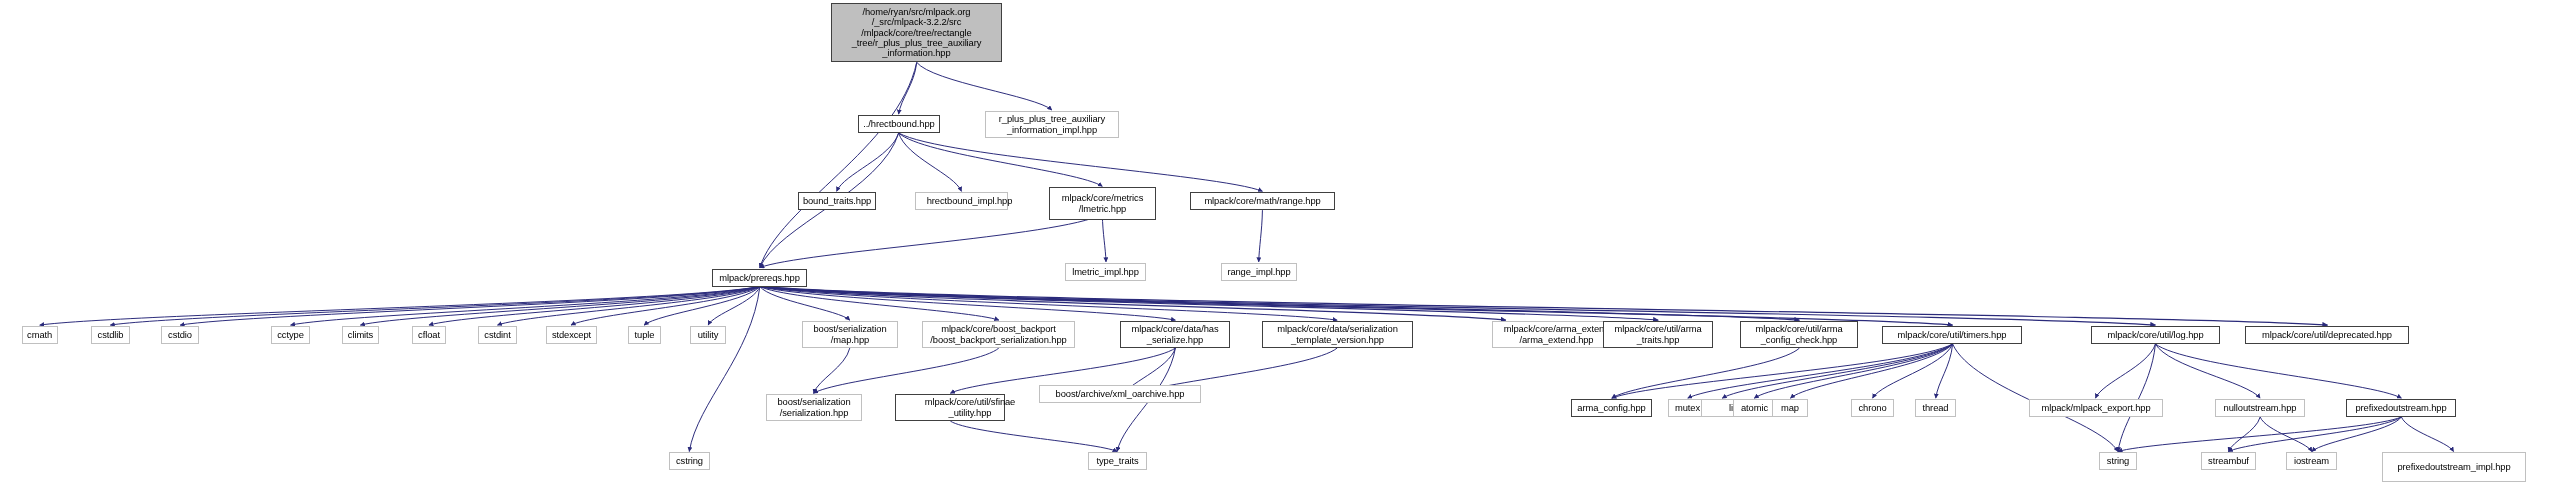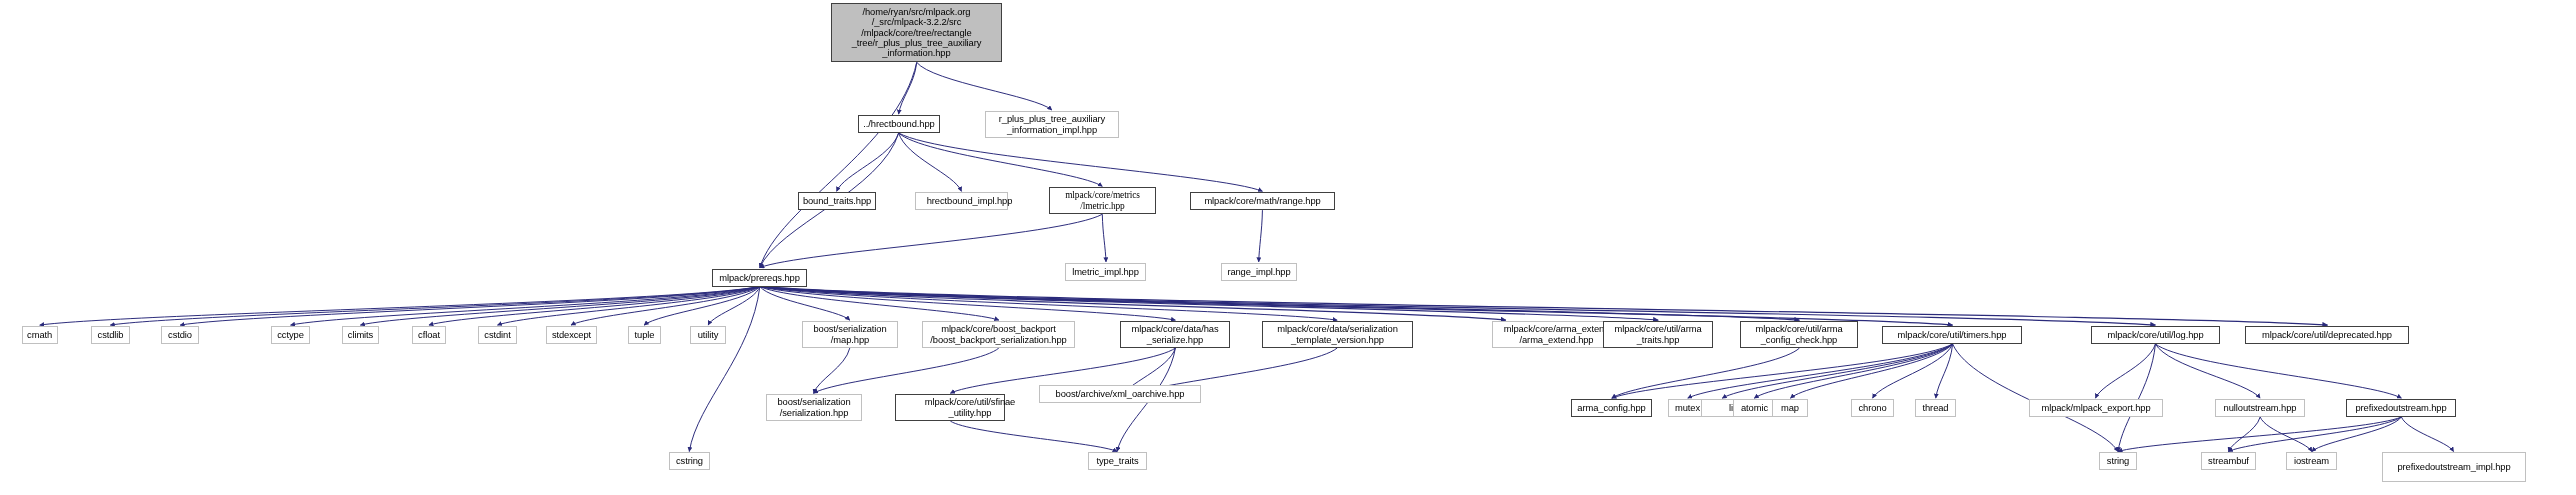--- a/index.html
+++ b/index.html
@@ -124,21 +124,21 @@
       <div class="node root" style="left: 811px; top: 3.3px; width: 171px; height: 59px;">/home/ryan/src/mlpack.org
 /_src/mlpack-3.2.2/src
 /mlpack/core/tree/rectangle
 _tree/r_plus_plus_tree_auxiliary
 _information.hpp</div>
       <div class="node strong" style="left: 838px; top: 115px; width: 82px; height: 18px;">../hrectbound.hpp</div>
       <div class="node " style="left: 965px; top: 111px; width: 134px; height: 27px;">r_plus_plus_tree_auxiliary
 _information_impl.hpp</div>
       <div class="node strong" style="left: 778px; top: 192px; width: 78px; height: 18px;">bound_traits.hpp</div>
       <div class="node " style="left: 895px; top: 192px; width: 93px; height: 18px; padding-left: 16px;">hrectbound_impl.hpp</div>
-      <div class="node strong" style="left: 1029px; top: 187px; width: 107px; height: 27px; font-family: Liberation Serif, serif;">mlpack/core/metrics
+      <div class="node strong" style="left: 1029px; top: 187px; width: 107px; height: 33px;">mlpack/core/metrics
 /lmetric.hpp</div>
       <div class="node strong" style="left: 1170px; top: 192px; width: 145px; height: 18px;">mlpack/core/math/range.hpp</div>
       <div class="node " style="left: 1045px; top: 263px; width: 81px; height: 18px;">lmetric_impl.hpp</div>
       <div class="node " style="left: 1201px; top: 263px; width: 76px; height: 18px;">range_impl.hpp</div>
       <div class="node strong" style="left: 692px; top: 269px; width: 95px; height: 18px;">mlpack/prereqs.hpp</div>
       <div class="node " style="left: 1.6px; top: 326px; width: 36px; height: 18px;">cmath</div>
       <div class="node " style="left: 71px; top: 326px; width: 39px; height: 18px;">cstdlib</div>
       <div class="node " style="left: 141px; top: 326px; width: 38px; height: 18px;">cstdio</div>
       <div class="node " style="left: 251px; top: 326px; width: 39px; height: 18px;">cctype</div>
       <div class="node " style="left: 322px; top: 326px; width: 37px; height: 18px;">climits</div>

